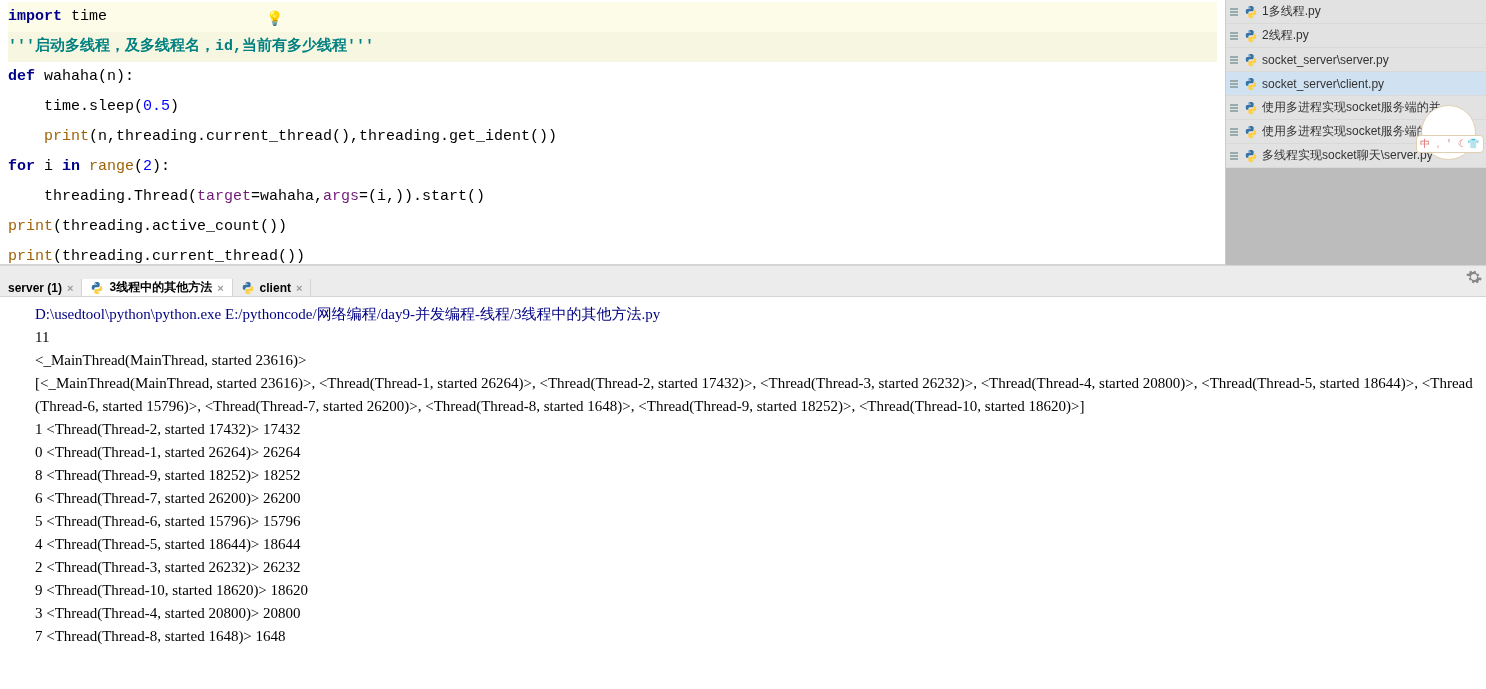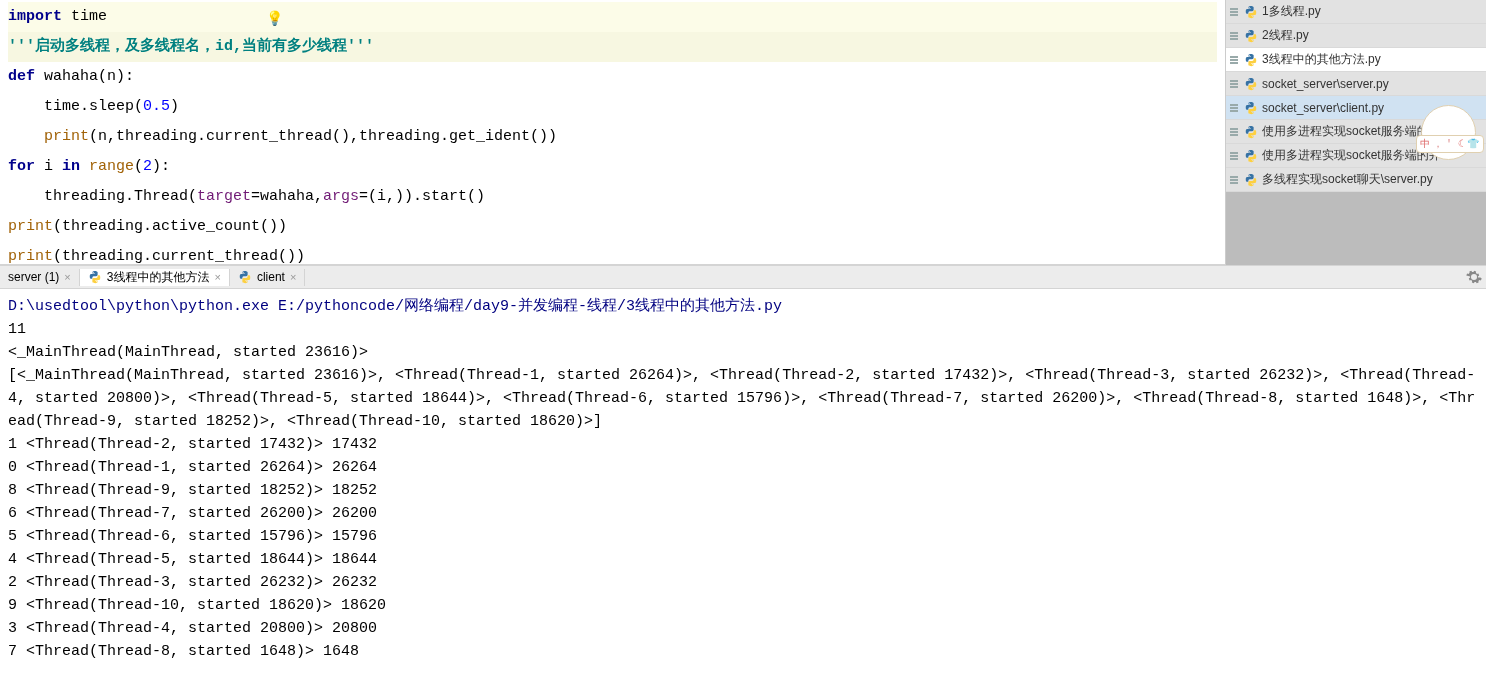--- a/index.html
+++ b/index.html
@@ -16,28 +16,28 @@
   .str-doc-bg { background:#f7f7e1; display:inline-block; width:100%; }
   .sidebar { width:260px; background:#e6e6e6; display:flex; flex-direction:column; }
   .sidebar-item { display:flex; align-items:center; height:24px; padding:0 6px 0 4px; gap:4px; cursor:pointer; font-family:"Microsoft YaHei",Arial,sans-serif; font-size:12px; color:#333; background:#e2e2e2; border-bottom:1px solid #d9d9d9;}
   .sidebar-item.sel { background:#fff; }
   .sidebar-item.blue { background:#d0e2f2; }
   .py-icon { width:14px; height:14px; display:inline-flex; flex-shrink:0; }
   .bar-icon { width:8px; height:14px; display:inline-flex; flex-direction:column; gap:1px; justify-content:center; margin-right:2px; flex-shrink:0;}
   .bar-icon span{ height:2px; background:#9aa; width:8px;}
   .sidebar-item .label { overflow:hidden; text-overflow:ellipsis; white-space:nowrap; flex:1;}
   .sidebar-pad { flex:1; background:#bcbcbc; }
-  .tabbar { height:24px; background:#ececec; border-top:1px solid #d4d4d4; border-bottom:1px solid #d4d4d4; display:flex; align-items:center; position:relative;}
+  .tabbar { height:32px; background:#ececec; border-top:1px solid #d4d4d4; border-bottom:1px solid #d4d4d4; display:flex; align-items:flex-end; position:relative;font-weight:bold;}
   .tab { display:flex; align-items:center; padding:0 8px; gap:5px; font-family:"Microsoft YaHei",Arial,sans-serif; font-size:12px; border-right:1px solid #d4d4d4; background:#ececec; cursor:pointer; }
   .tab.active { background:#fff; }
   .close-x { color:#999; font-size:11px; cursor:pointer; }
   .gear { position:absolute; right:4px; top:3px; color:#888; cursor:pointer; }
   .console { padding:6px 8px; font-family:Consolas,"Courier New",monospace; font-size:15px; line-height:23px; overflow:hidden;}
   .console .cmd { color:#000080; }
-  .console pre { white-space:pre-wrap; word-break:break-all; font-family:Liberation Mono, monospace;}
+  .console pre { white-space:pre-wrap; word-break:break-all; font-family:Liberation Serif, serif;margin-left:27px;}
   .ime { position:absolute; right:5px; top:105px; width:60px; height:65px; }
   .ime-bubble { width:55px; height:55px; border:1px solid #e0d0b0; border-radius:50%; background:#fff; position:relative;}
   .ime-badge { position:absolute; left:-5px; top:30px; background:#fff; border:1px solid #e0d0b0; border-radius:4px; padding:1px 3px; font-size:10px; color:#d66; display:flex; gap:3px; align-items:center;}
   .hl-line { background:#fcfce8; display:inline-block; width:100%;}
 </style>
 </head>
 <body>
 
 <div class="top">
   <div class="editor">
@@ -77,34 +77,20 @@
             <span></span>
           </span>
           <span class="py-icon">
             <svg viewBox="0 0 16 16">
               <path fill="#3672a4" d="M7.5 1C5 1 5 2.5 5 2.5V4h3v.5H3.5S2 4.5 2 7.5 3.5 10 3.5 10H5V8.5S5 7 6.5 7h3S11 7 11 5.5v-3S11 1 7.5 1zM6 2.2a.6.6 0 110 1.2.6.6 0 010-1.2z"></path>
               <path fill="#fdd041" d="M8.5 15C11 15 11 13.5 11 13.5V12H8v-.5h4.5S14 11.5 14 8.5 12.5 6 12.5 6H11v1.5S11 9 9.5 9h-3S5 9 5 10.5v3S5 15 8.5 15zm1.5-1.2a.6.6 0 110-1.2.6.6 0 010 1.2z"></path>
             </svg>
           </span>
           <span class="label">2线程.py</span>
         </div>
-        <div class="sidebar-item sel">
-          <span class="bar-icon">
-            <span></span>
-            <span></span>
-            <span></span>
-          </span>
-          <span class="py-icon">
-            <svg viewBox="0 0 16 16">
-              <path fill="#3672a4" d="M7.5 1C5 1 5 2.5 5 2.5V4h3v.5H3.5S2 4.5 2 7.5 3.5 10 3.5 10H5V8.5S5 7 6.5 7h3S11 7 11 5.5v-3S11 1 7.5 1zM6 2.2a.6.6 0 110 1.2.6.6 0 010-1.2z"></path>
-              <path fill="#fdd041" d="M8.5 15C11 15 11 13.5 11 13.5V12H8v-.5h4.5S14 11.5 14 8.5 12.5 6 12.5 6H11v1.5S11 9 9.5 9h-3S5 9 5 10.5v3S5 15 8.5 15zm1.5-1.2a.6.6 0 110-1.2.6.6 0 010 1.2z"></path>
-            </svg>
-          </span>
-          <span class="label">3线程中的其他方法.py</span>
-        </div>
         <div class="sidebar-item">
           <span class="bar-icon">
             <span></span>
             <span></span>
             <span></span>
           </span>
           <span class="py-icon">
             <svg viewBox="0 0 16 16">
               <path fill="#3672a4" d="M7.5 1C5 1 5 2.5 5 2.5V4h3v.5H3.5S2 4.5 2 7.5 3.5 10 3.5 10H5V8.5S5 7 6.5 7h3S11 7 11 5.5v-3S11 1 7.5 1zM6 2.2a.6.6 0 110 1.2.6.6 0 010-1.2z"></path>
               <path fill="#fdd041" d="M8.5 15C11 15 11 13.5 11 13.5V12H8v-.5h4.5S14 11.5 14 8.5 12.5 6 12.5 6H11v1.5S11 9 9.5 9h-3S5 9 5 10.5v3S5 15 8.5 15zm1.5-1.2a.6.6 0 110-1.2.6.6 0 010 1.2z"></path>

